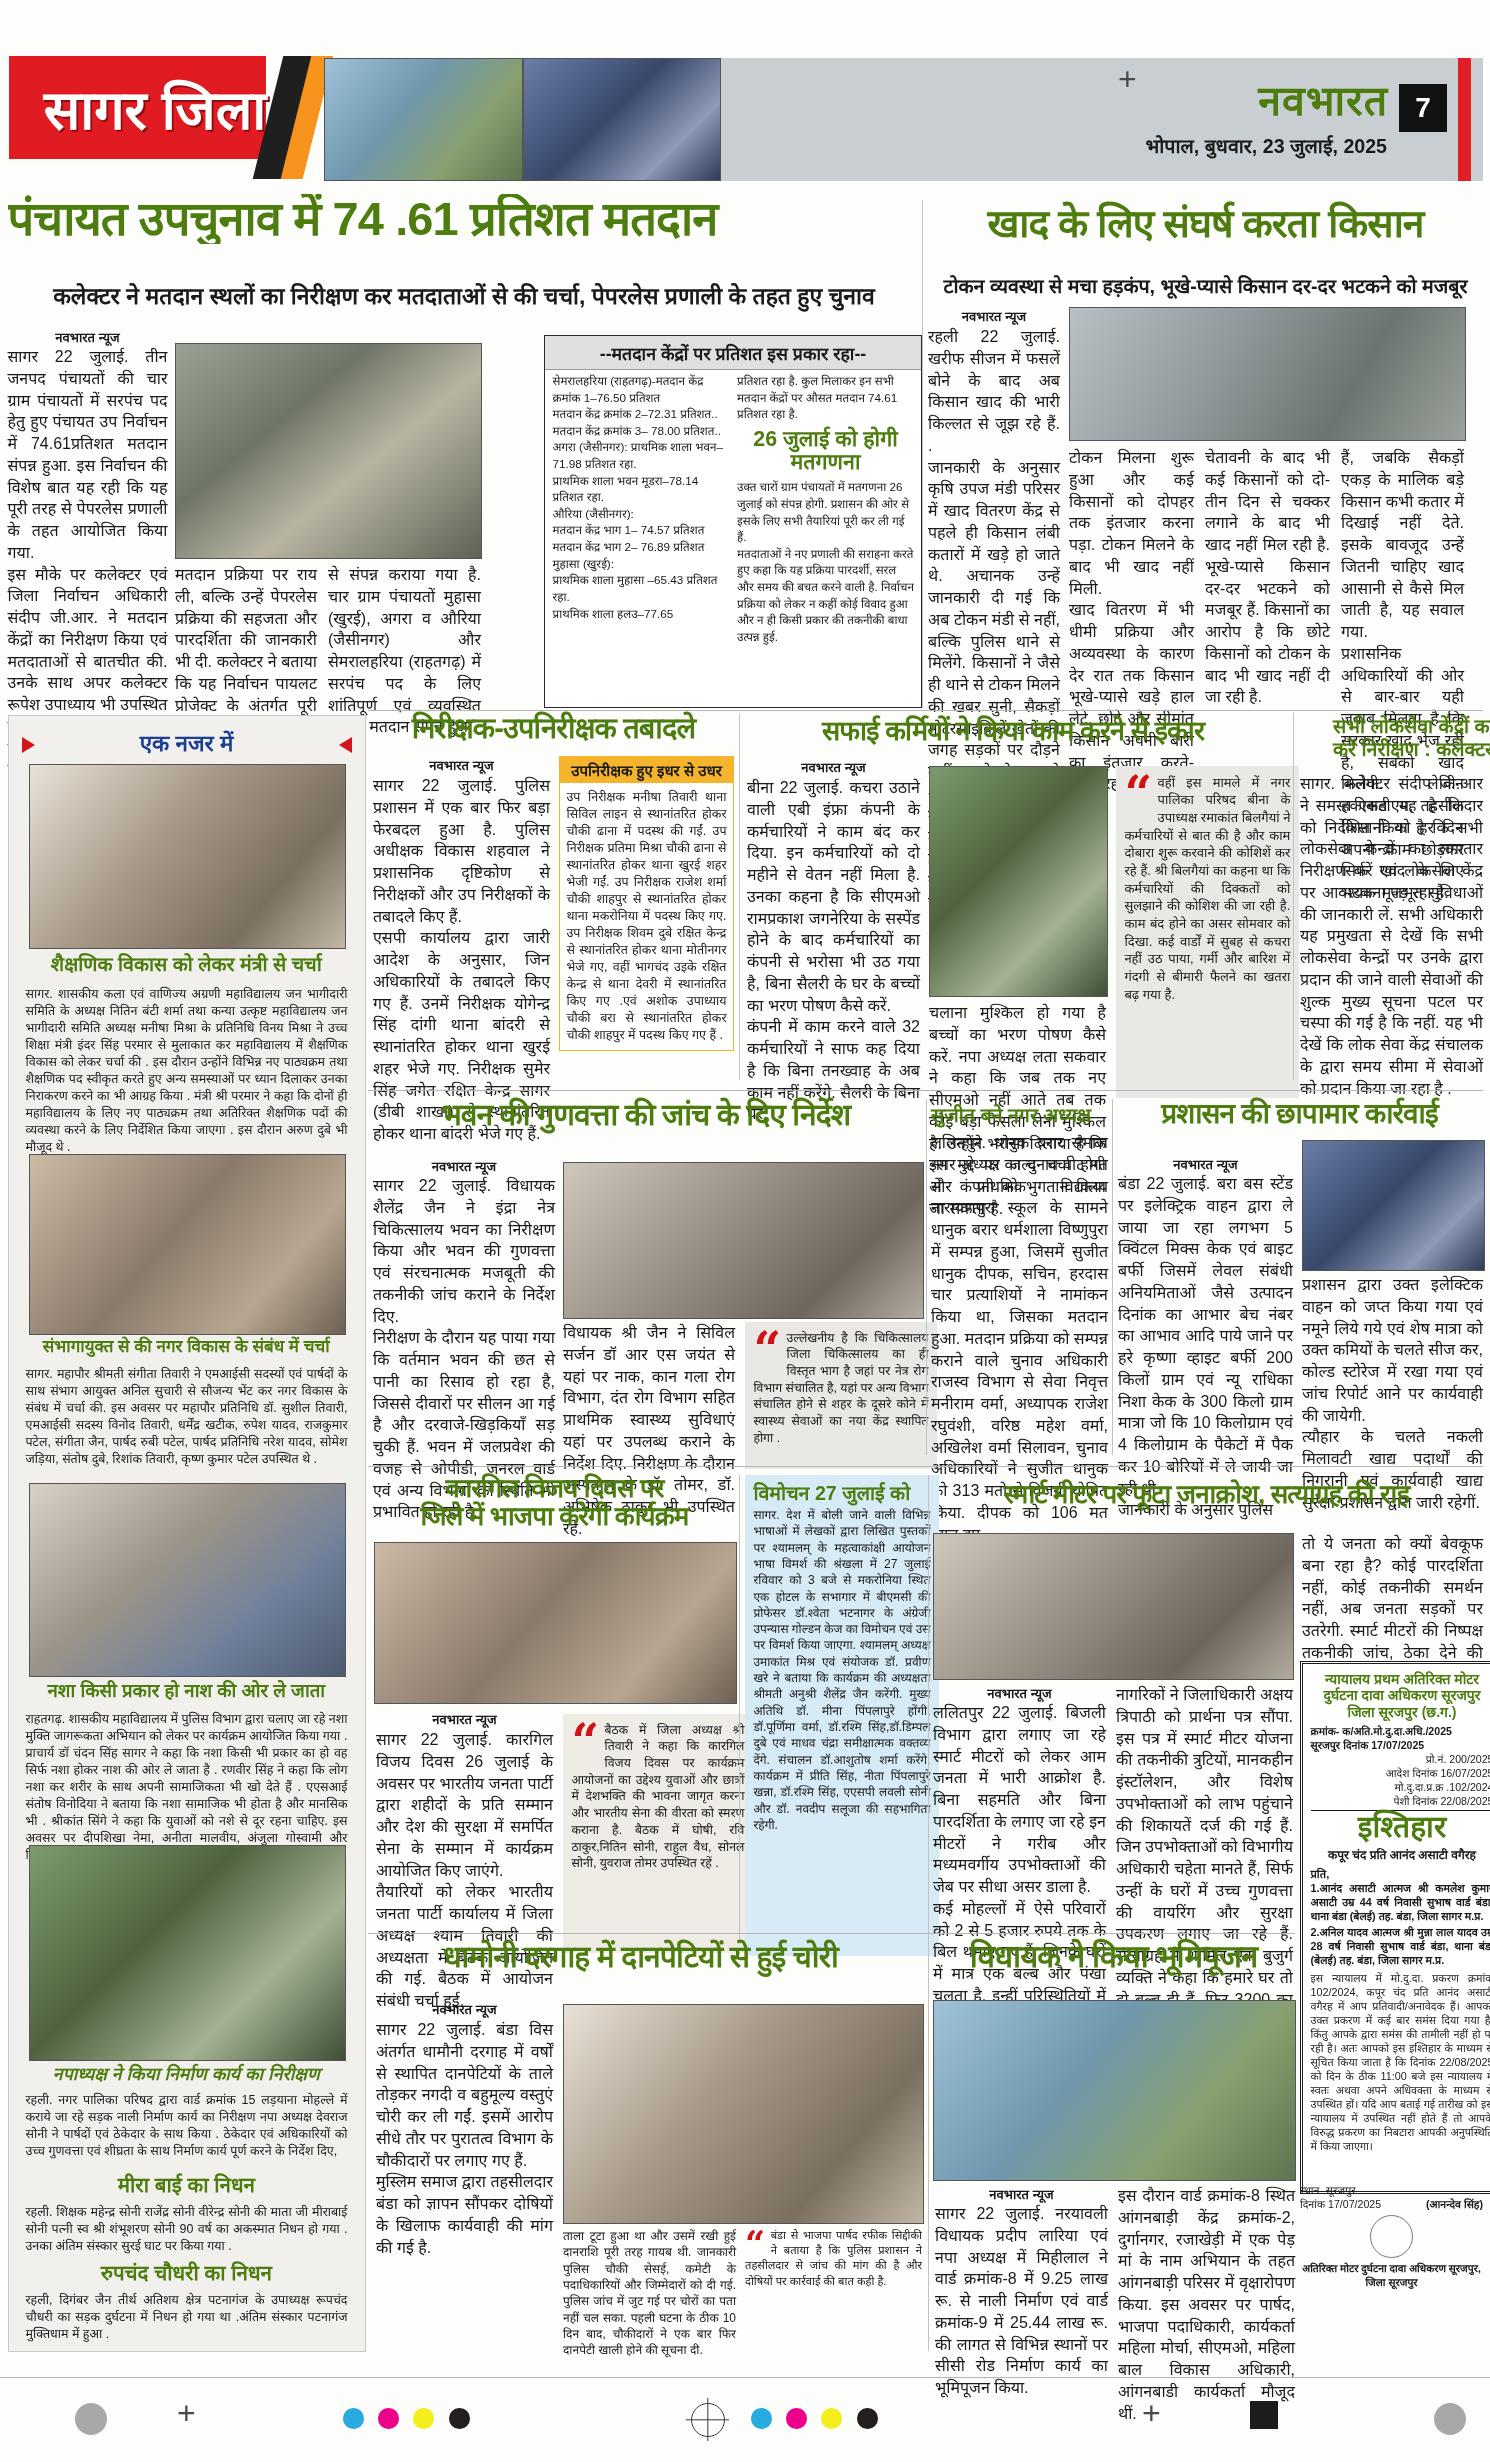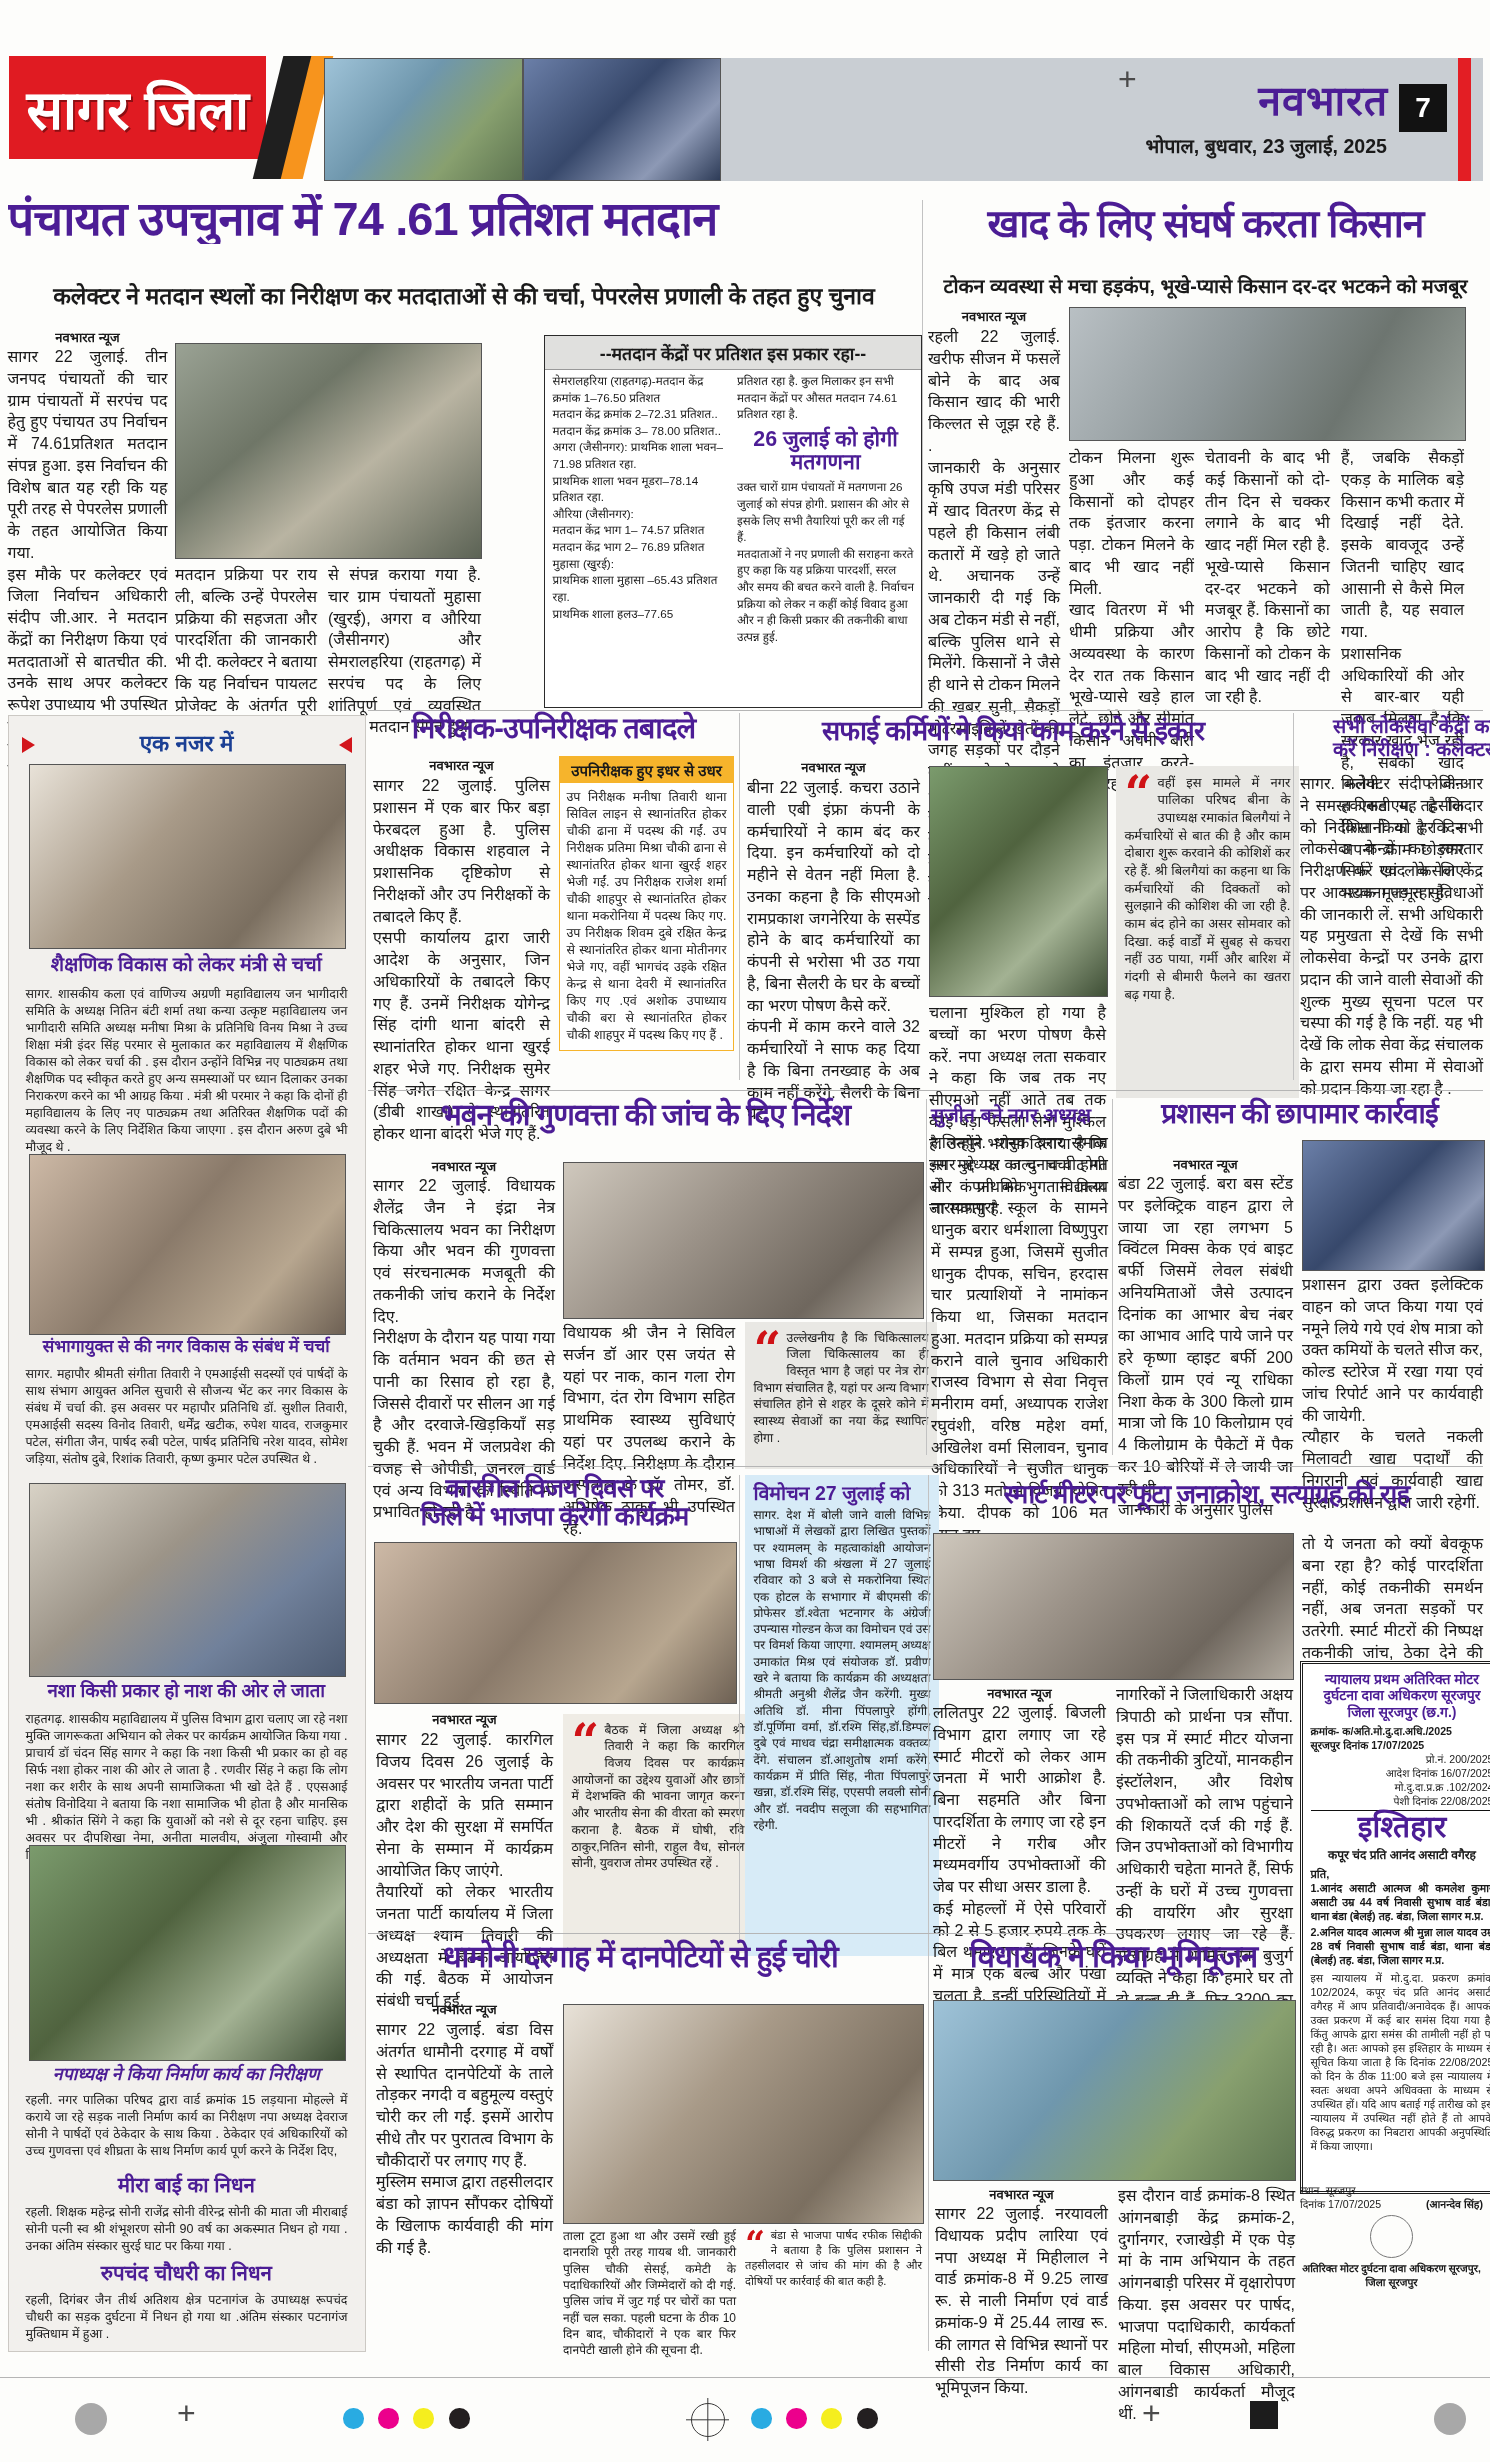--- a/index.html
+++ b/index.html
@@ -1,19 +1,19 @@
 <!DOCTYPE html>
 <html style="font-size:15px"><head>
 <meta charset="utf-8">
 <style>
   html,body{margin:0;padding:0;background:#e9e9e9;}
   #page{position:relative;width:1490px;height:2462px;margin:0 auto;background:#fdfdfb;
         font-family:"Liberation Sans",sans-serif;color:#1a1a1a;overflow:hidden;}
   .abs{position:absolute;}
-  .hl{font-weight:700;color:#4c1d95;line-height:1.06;}
+  .hl{font-weight:700;color:#4d7c0f;line-height:1.06;}
   .ctr{text-align:center;}
   .deck{font-weight:700;text-align:center;}
   .byline{font-weight:700;text-align:center;font-size:13px;}
   .body{font-size:16px;line-height:1.36;text-align:justify;white-space:pre-line;}
   .ph{background:#777;border:0.9px solid #555;}
   .rule-v{width:0.9px;background:#c2c2c2;}
   .rule-h{height:0.9px;background:#b5b5b5;}
   
   .redbox{background:#e01b22;display:flex;align-items:center;justify-content:center;}
   .redbox span{color:#fff;font-weight:700;font-size:54px;text-shadow:1.9px 1.9px 0 #8c0e12;}
@@ -52,21 +52,21 @@
   .t-green{background:linear-gradient(135deg,#7b9b6d 0%,#50633f 40%,#a3b293 70%,#3f4f36 100%);}
   .t-blue{background:linear-gradient(135deg,#6b7fa8 0%,#37486b 45%,#8d99b5 75%,#2e3c58 100%);}
   .t-office{background:linear-gradient(135deg,#cfc8bd 0%,#9b9288 40%,#6f675e 75%,#b3aca1 100%);}
   .t-nat{background:linear-gradient(130deg,#9fc3d8 0%,#6f97ad 40%,#88a06f 70%,#5d7450 100%);}
 </style>
 </head>
 <body>
 
 <div id="page">
 
-  <div class="abs redbox" style="left:9.3px;top:56px;width:257px;height:103px;">
+  <div class="abs redbox" style="left:9.3px;top:56px;width:257px;height:103px;justify-content:flex-end;">
     <span>सागर जिला</span>
   </div>
   <div class="abs skew" style="left:268px;top:56px;width:32px;height:123px;background:#1f1f1f;"></div>
   <div class="abs skew" style="left:296px;top:56px;width:22.4px;height:123px;background:#f7941d;"></div>
   <div class="abs ph t-nat" style="left:324px;top:58px;width:197px;height:121px;"></div>
   <div class="abs ph t-blue" style="left:523px;top:58px;width:196px;height:121px;"></div>
   <div class="abs grayband" style="left:721px;top:58px;width:762px;height:123px;"></div>
   <div class="abs plus" style="left:1118px;top:61px;"></div>
   <div class="abs hl" style="left:1164px;top:80px;width:224px;font-size:41px;text-align:right;letter-spacing:0.9px;">नवभारत</div>
   <div class="abs pgbox" style="left:1399px;top:84px;width:48px;height:48px;">

